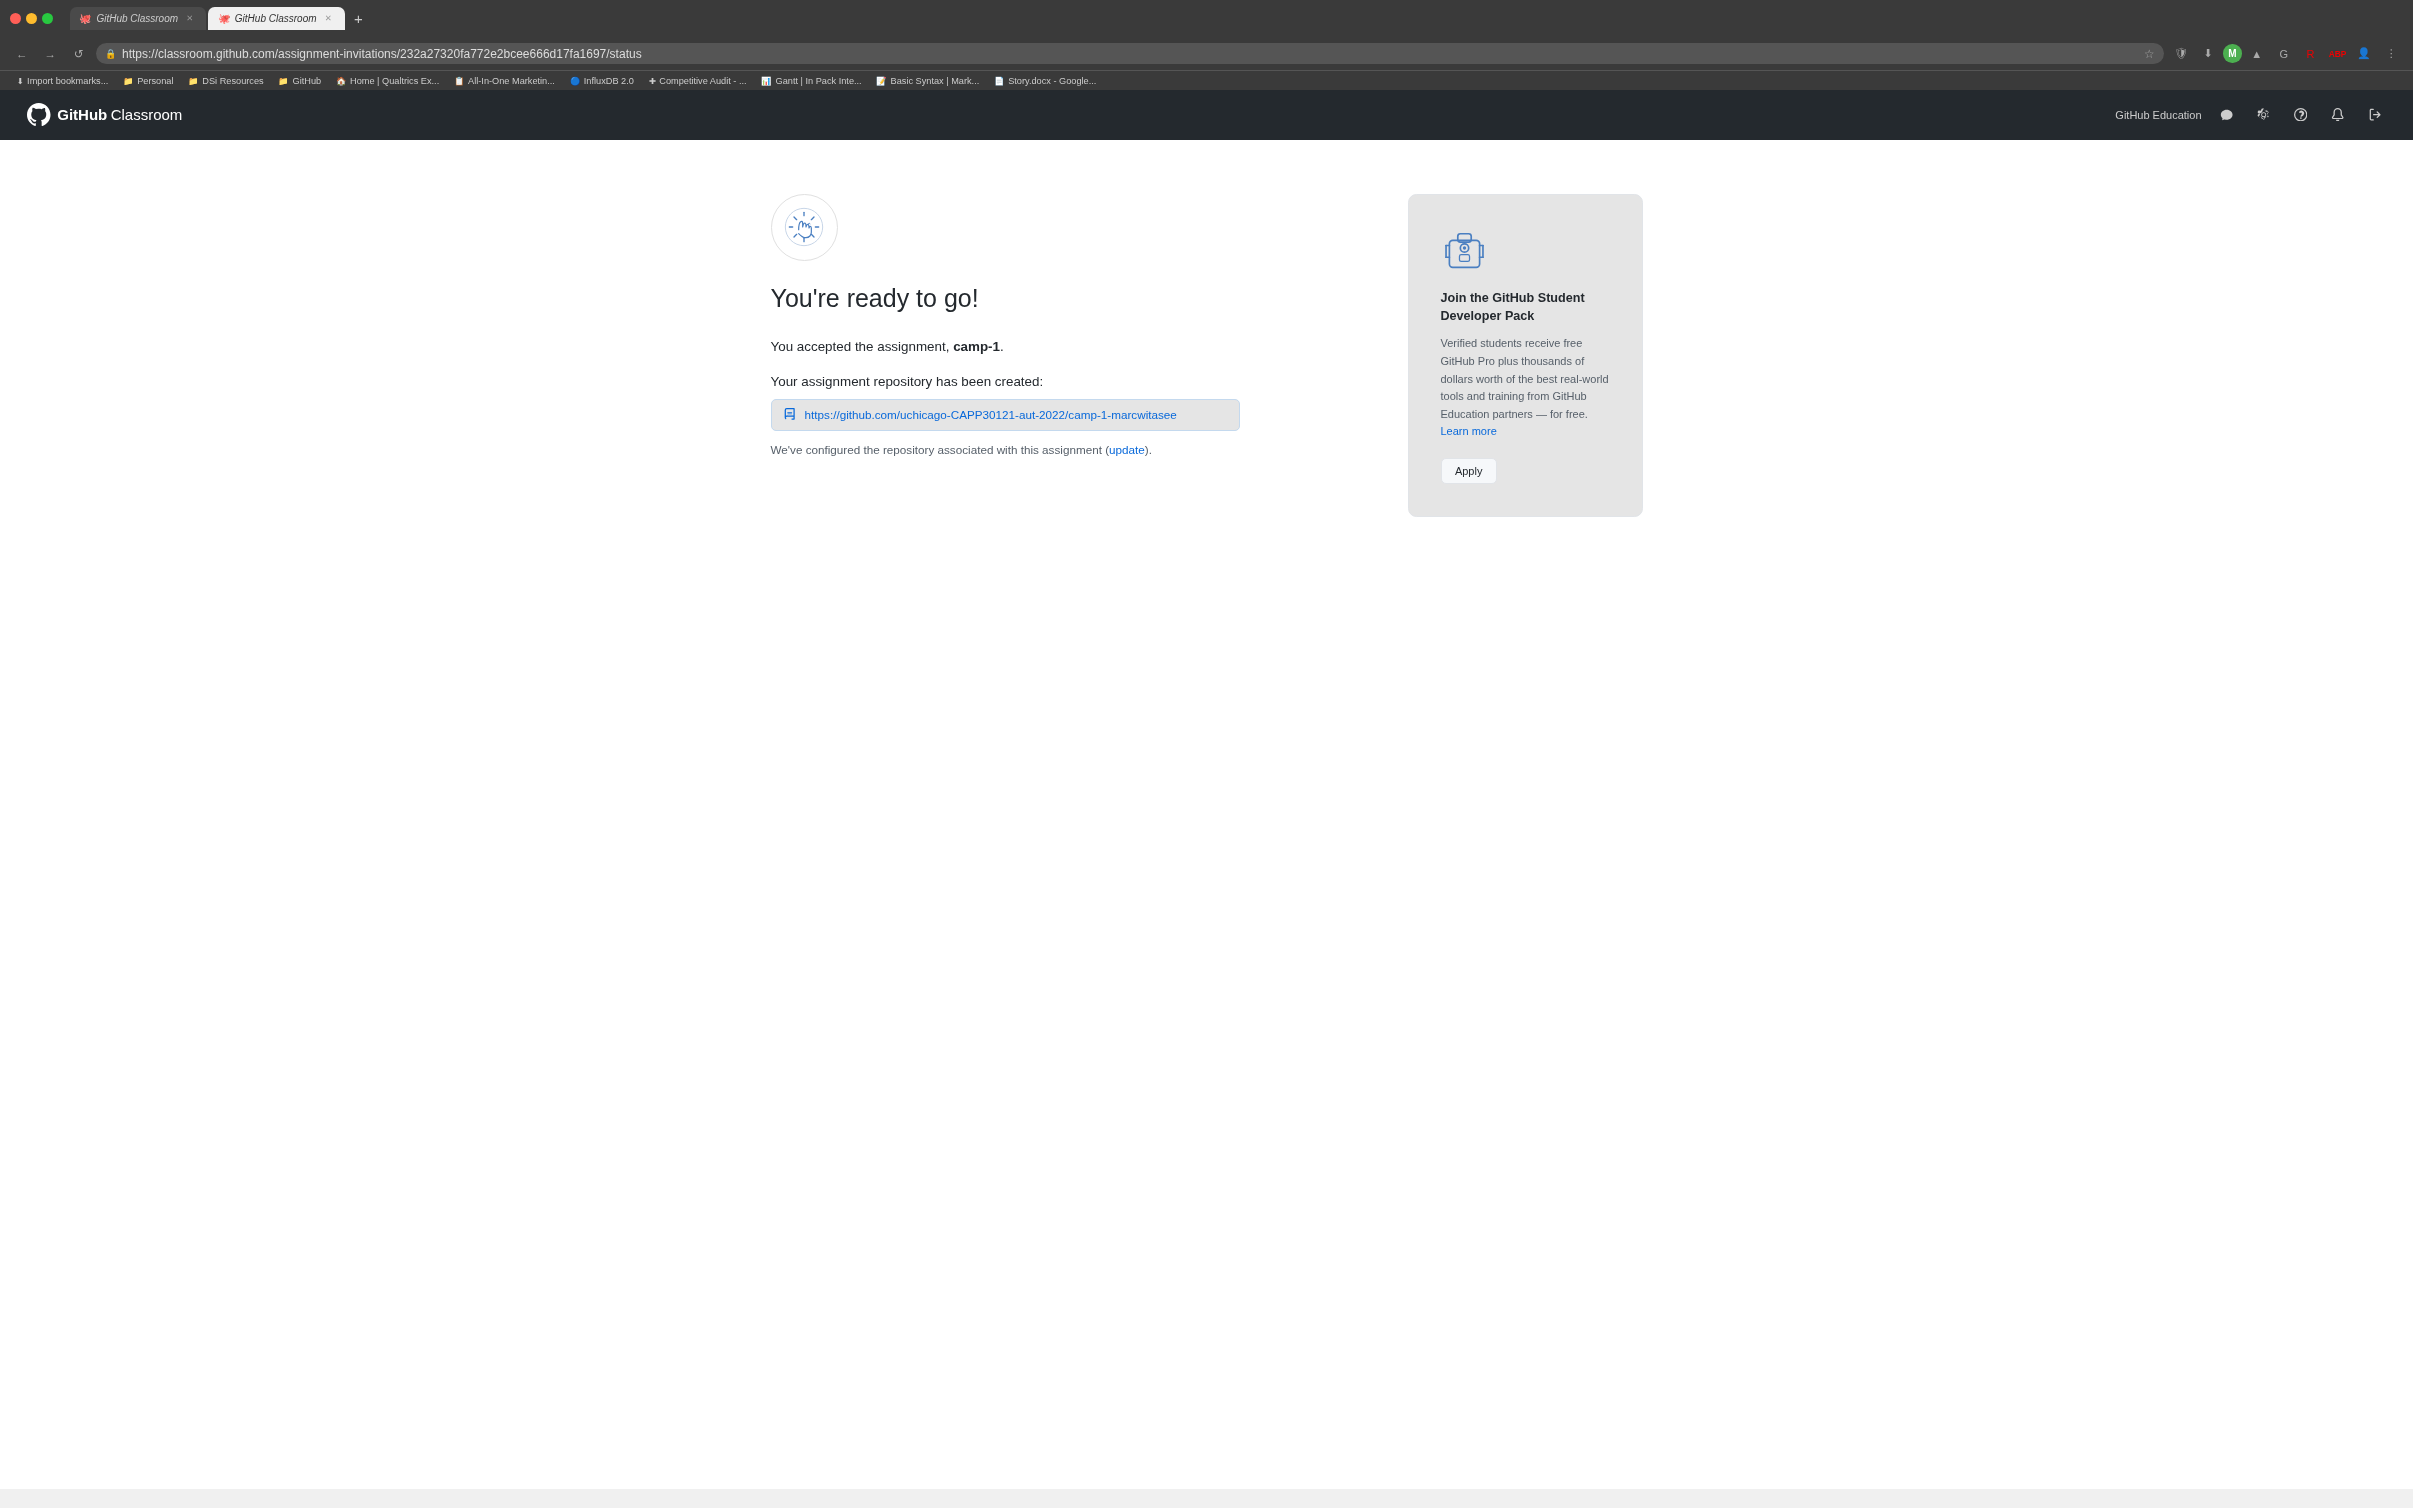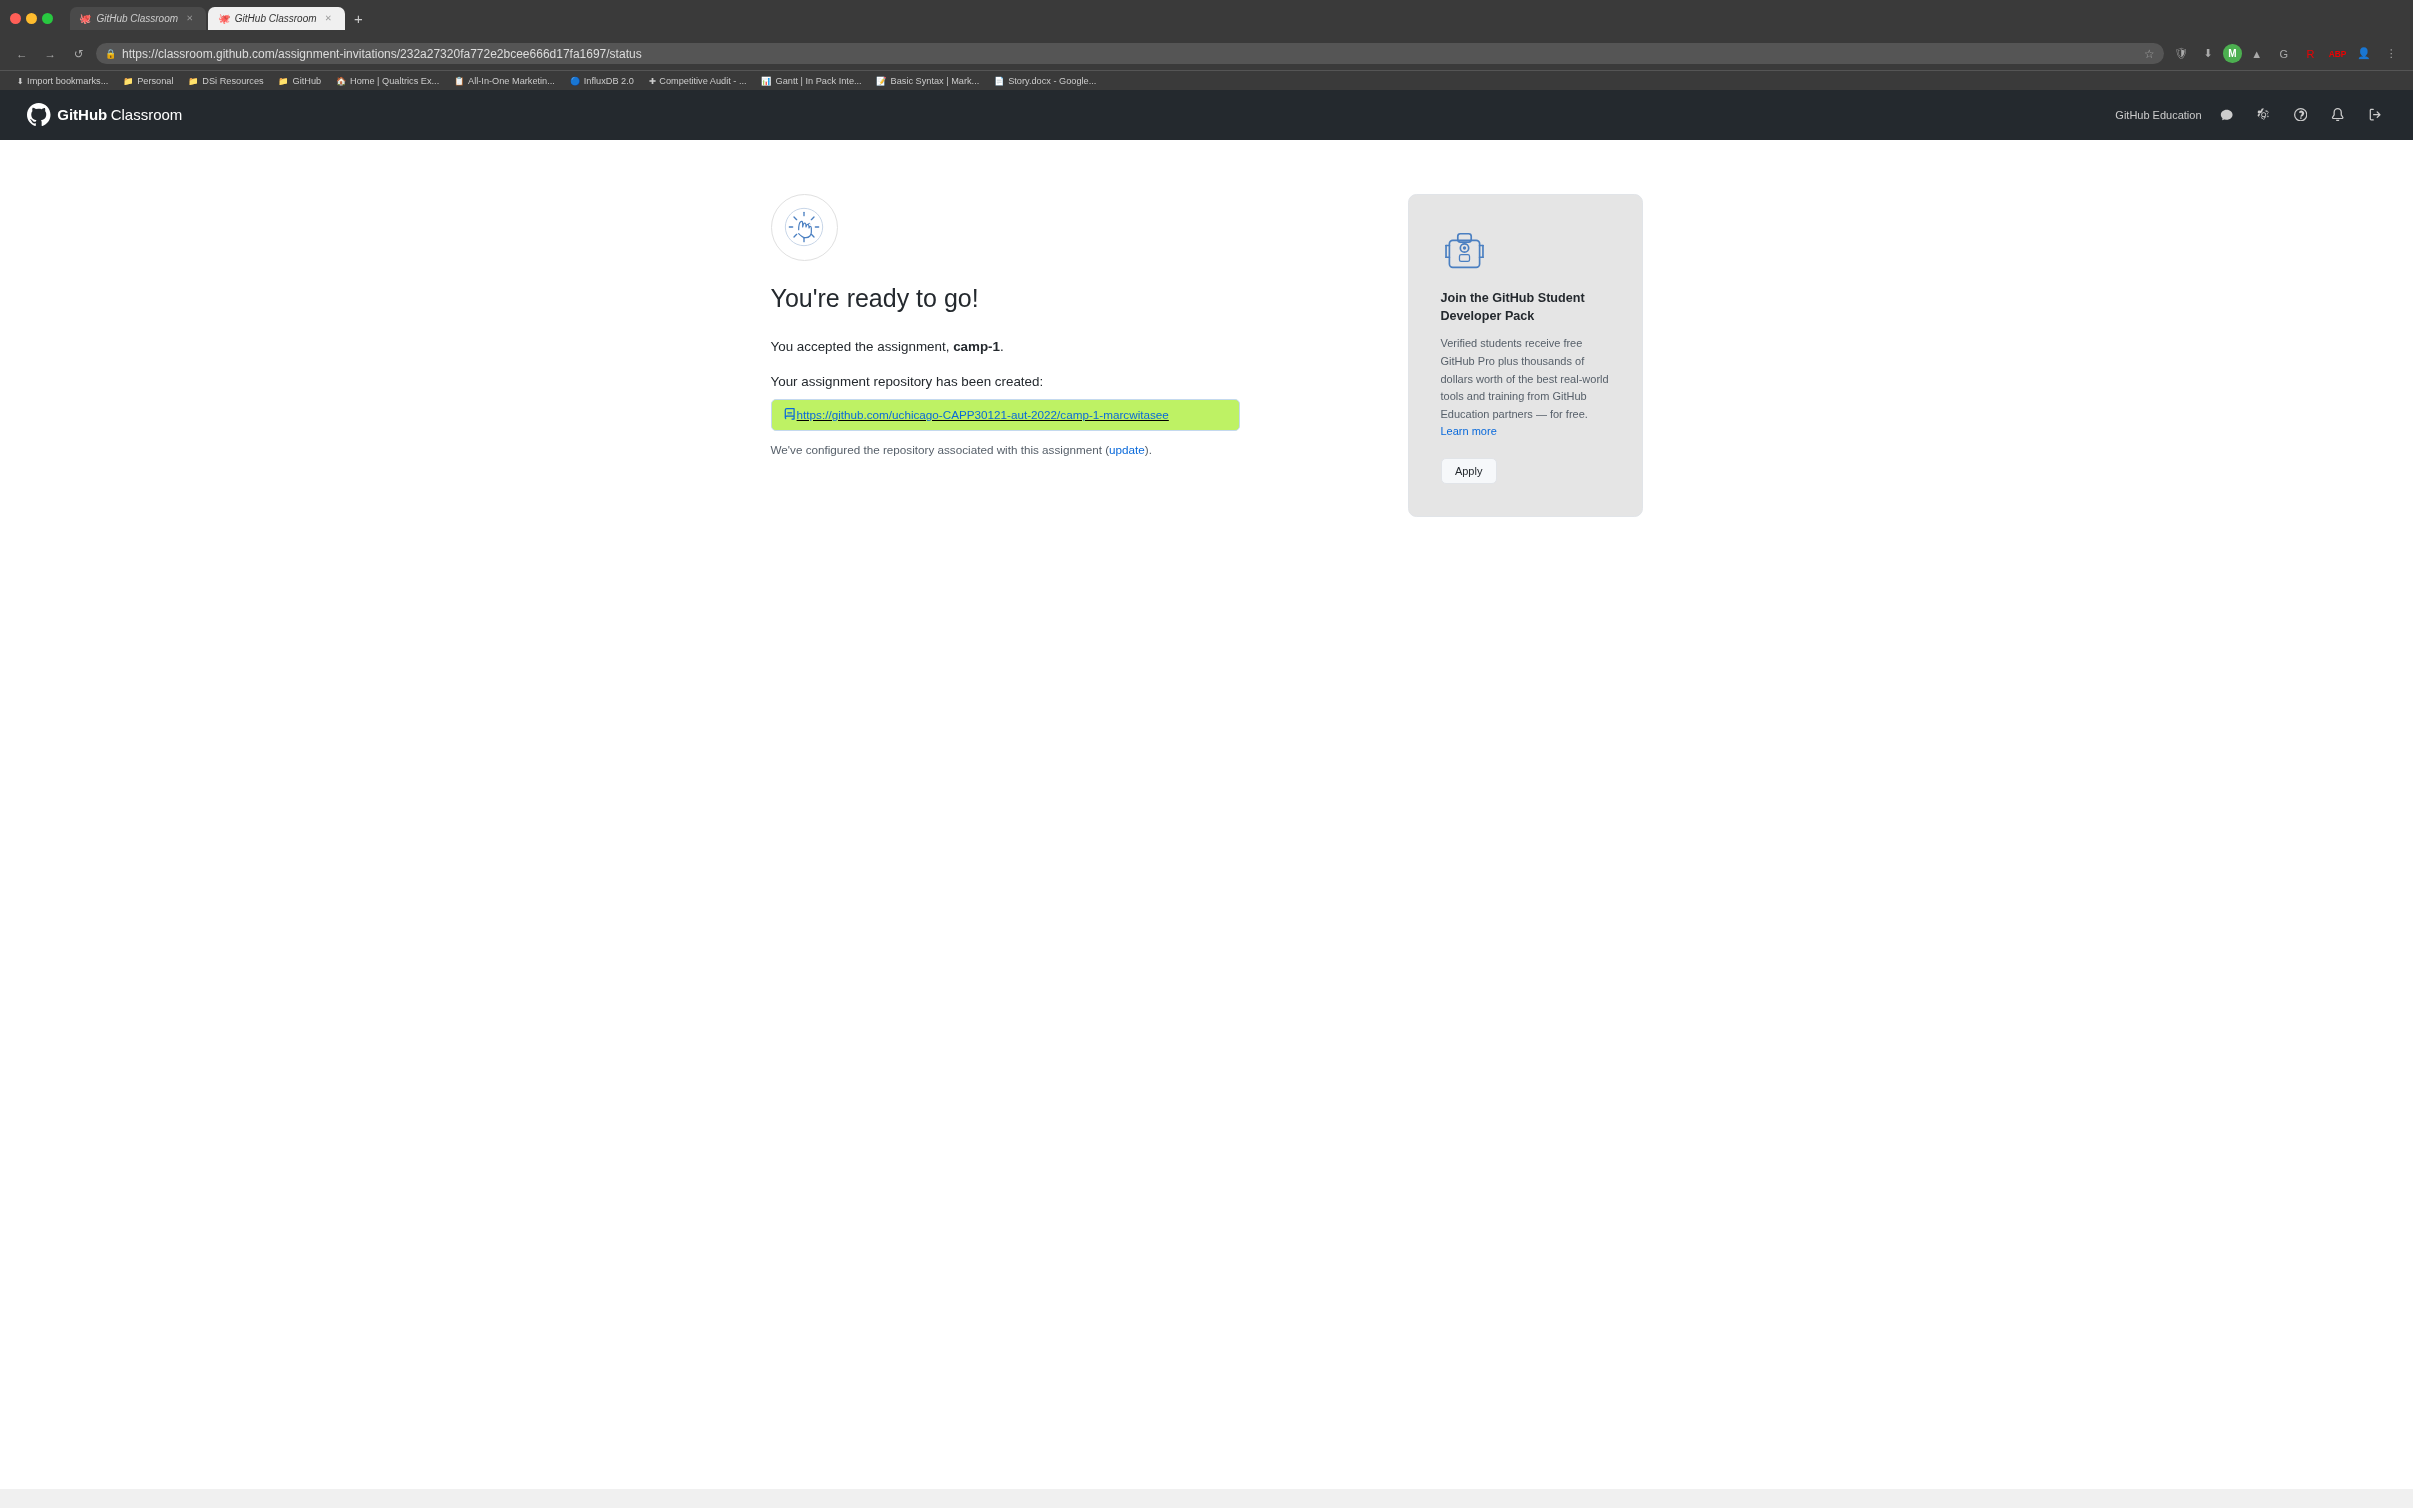--- a/index.html
+++ b/index.html
@@ -253,28 +253,27 @@
 
     .repo-created-text {
       font-size: 13.4px;
       color: #24292e;
       margin-bottom: 10px;
     }
 
     .repo-link-box {
       display: flex;
       align-items: center;
-      gap: 0;
-      background: #bef264;
+      gap: 8px;
+      background: #e5e5e5;
       border: 0.8px solid #c4d9ee;
       border-radius: 5px;
       padding: 8.4px 11.7px;
       margin-bottom: 11.7px;
       max-width: 469px;
-      text-decoration: underline;
     }
     .repo-link-url {
       color: #0969da;
       font-size: 11.7px;
       text-decoration: none;
       cursor: pointer;
     }
 
     .configured-text {
       font-size: 11.7px;

